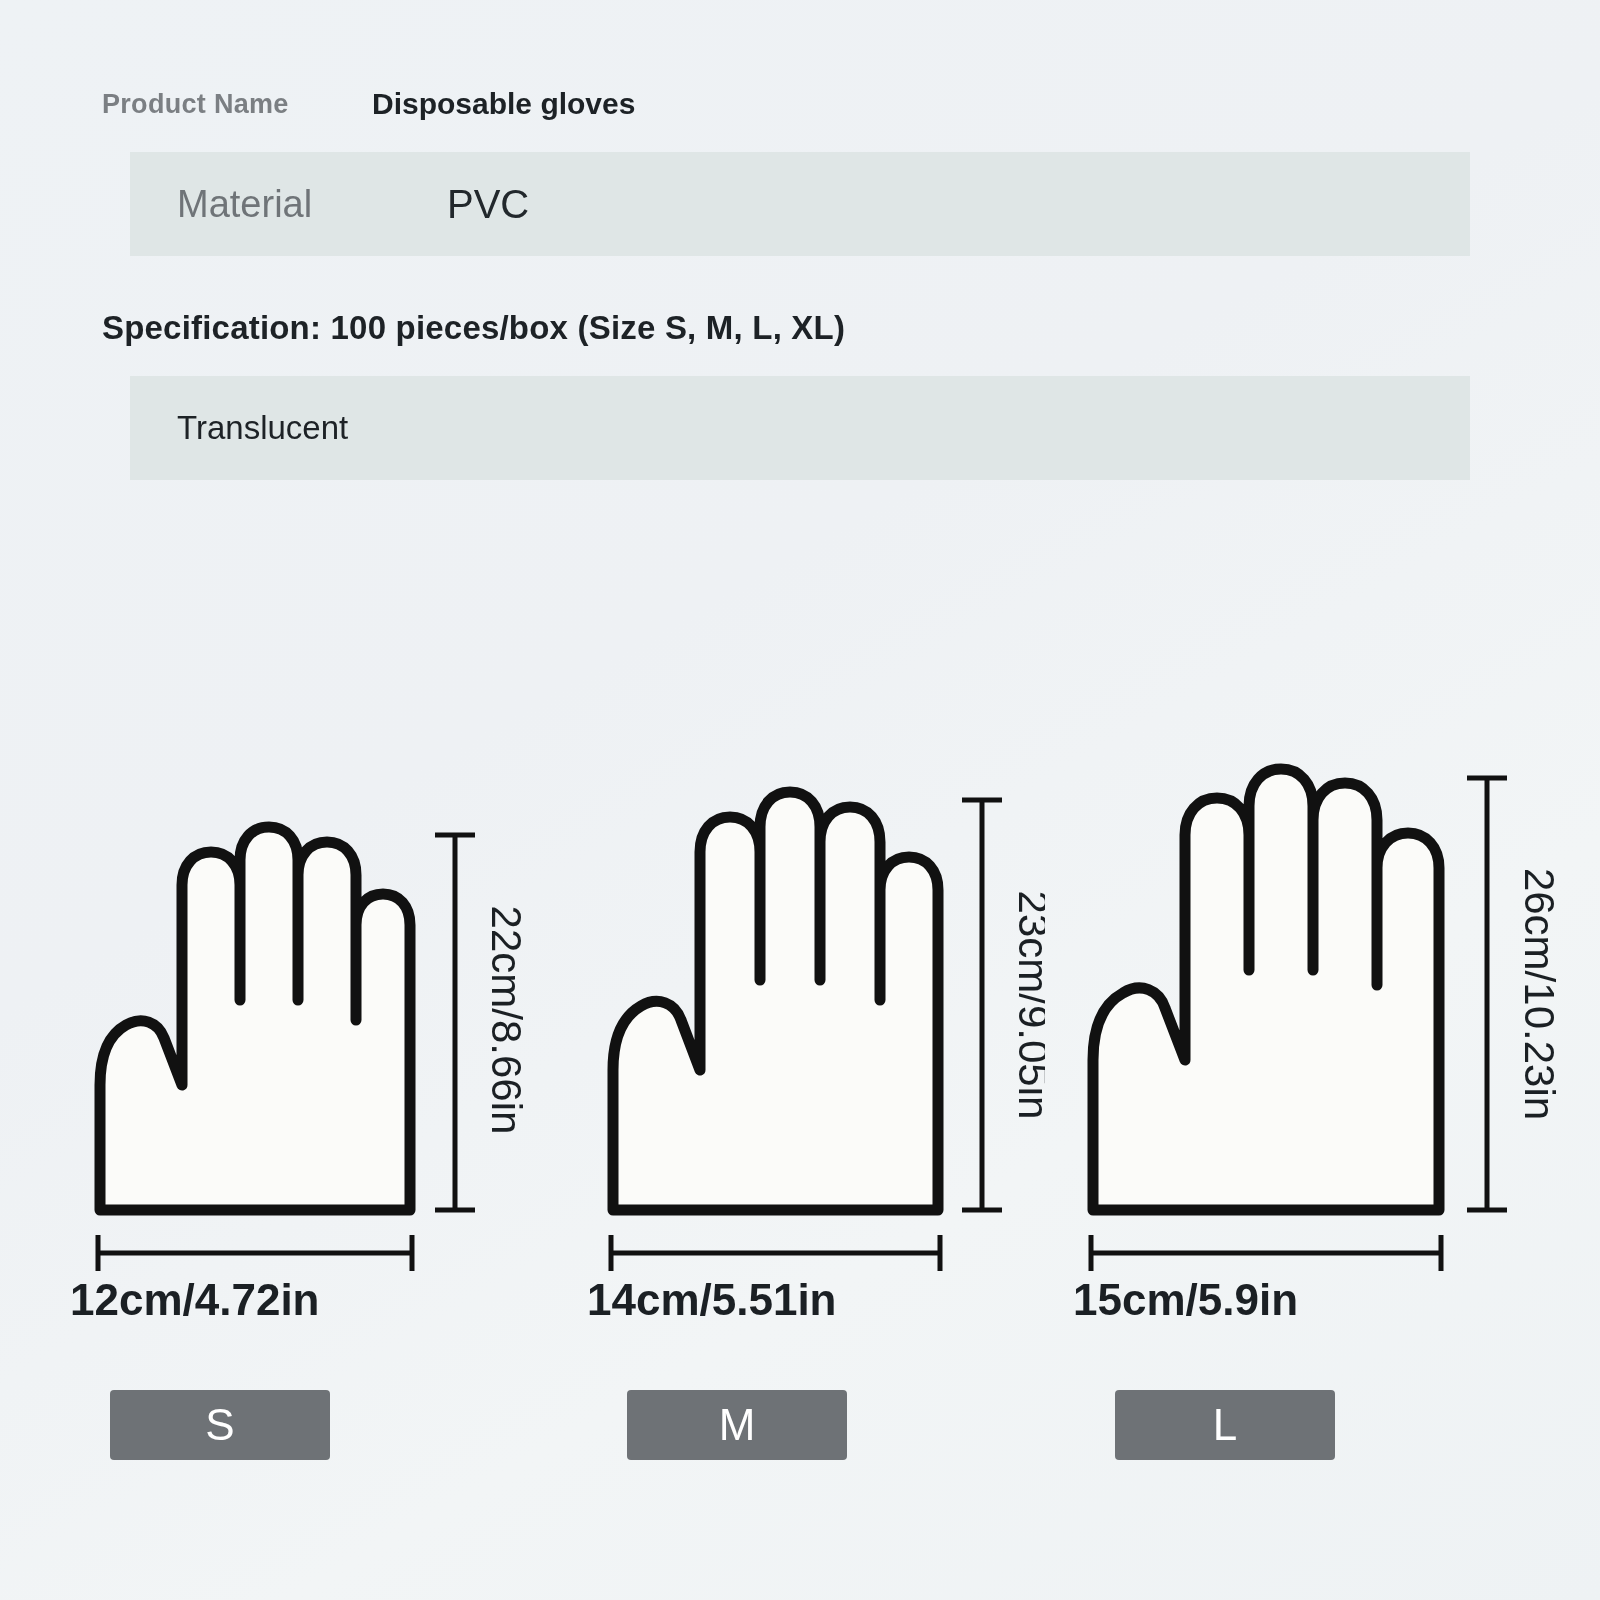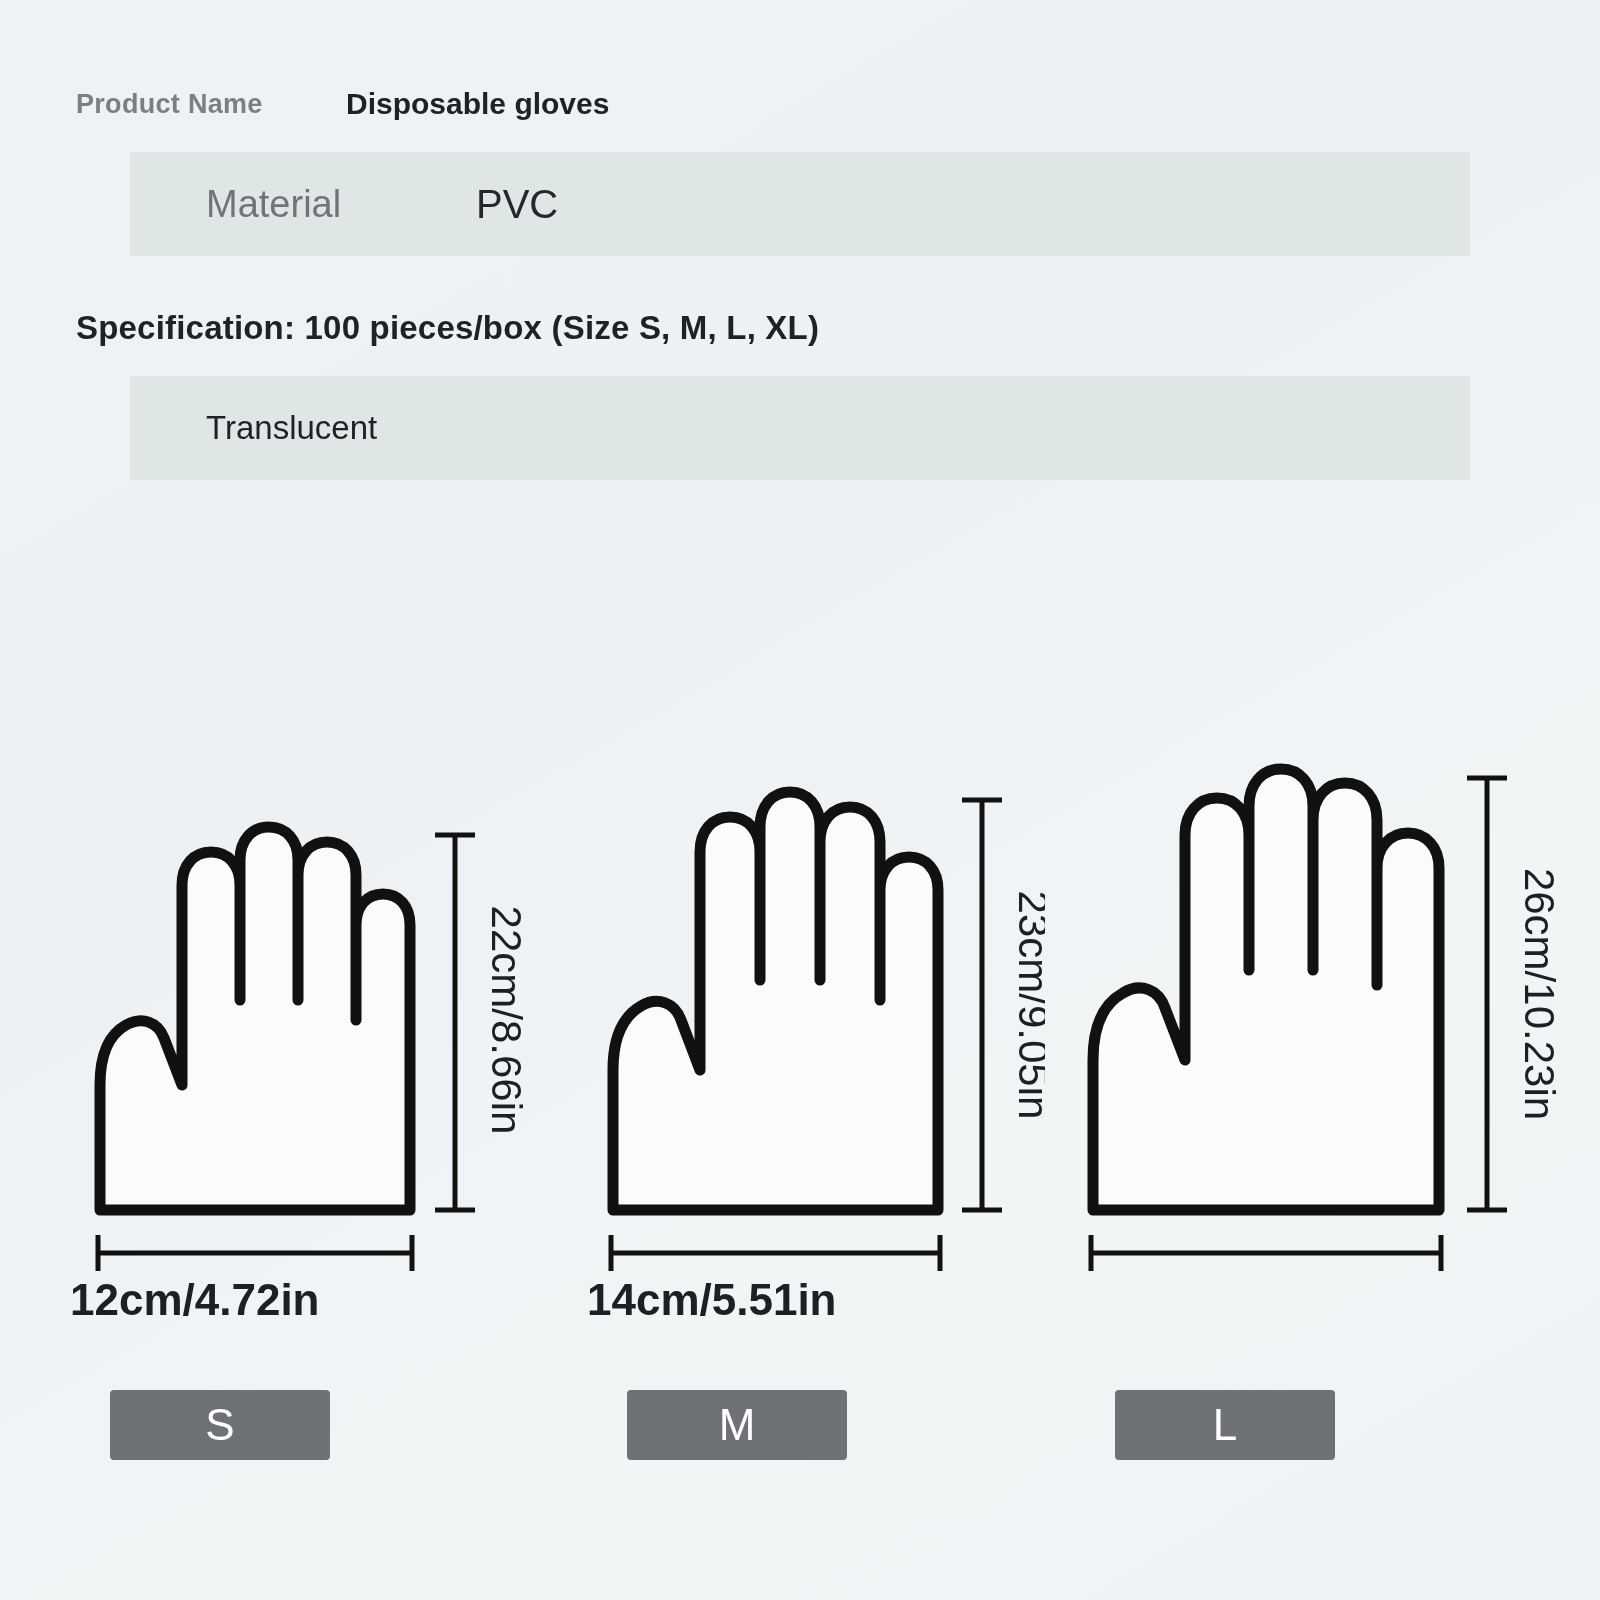--- a/index.html
+++ b/index.html
@@ -21,27 +21,27 @@
     left: 0;
     top: 0;
     width: 1600px;
   }
   .spec-row {
     display: flex;
     align-items: center;
     box-sizing: border-box;
   }
   .spec-row.plain {
-    padding-left: 76px;
+    padding-left: 102px;
     height: 96px;
   }
   .spec-row.shaded {
     margin: 0 130px;
     background: #dfe6e6;
-    padding-left: 76px;
+    padding-left: 47px;
     height: 104px;
   }
   .row1 { margin-top: 56px; }
   .row2 { margin-top: 22px; }
   .row3 { margin-top: 24px; }
   .row4 { margin-top: 22px; }
 
   .lbl-small {
     color: #7b7f83;
     font-size: 27px;
@@ -209,16 +209,17 @@
                  C332 147 345 133 363 133 C381 133 394 147 394 168 L394 510 Z" fill="#fbfbf9" stroke="#111111" stroke-width="11" stroke-linejoin="round" stroke-linecap="round"></path>
         <line x1="442" y1="78" x2="442" y2="510" stroke="#111111" stroke-width="5"></line>
         <line x1="422" y1="78" x2="462" y2="78" stroke="#111111" stroke-width="5"></line>
         <line x1="422" y1="510" x2="462" y2="510" stroke="#111111" stroke-width="5"></line>
         <text x="480" y="294" font-family="Liberation Sans, sans-serif" font-size="42" fill="#1b2024" text-anchor="middle" transform="rotate(90 480 294)">26cm/10.23in</text>
         <line x1="46" y1="553" x2="396" y2="553" stroke="#111111" stroke-width="5"></line>
         <line x1="46" y1="535" x2="46" y2="571" stroke="#111111" stroke-width="5"></line>
         <line x1="396" y1="535" x2="396" y2="571" stroke="#111111" stroke-width="5"></line>
       </svg>
     </div>
+    <div class="width-label" style="top: 575px; left: 28px;">15cm/5.9in</div>
     <div class="size-badge" style="top: 690px; left: 70px;">L</div>
   </div>
 
 </div>
 
 </body></html>

